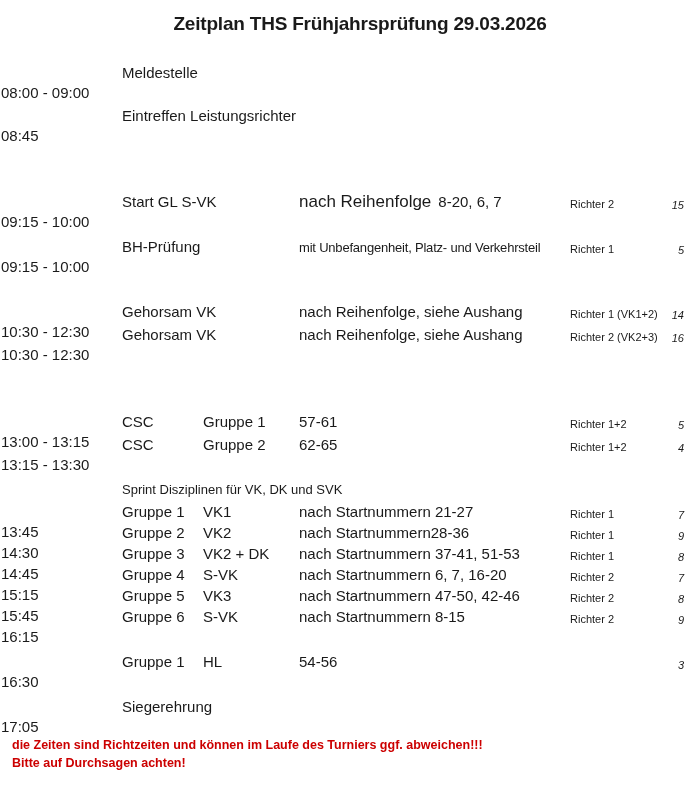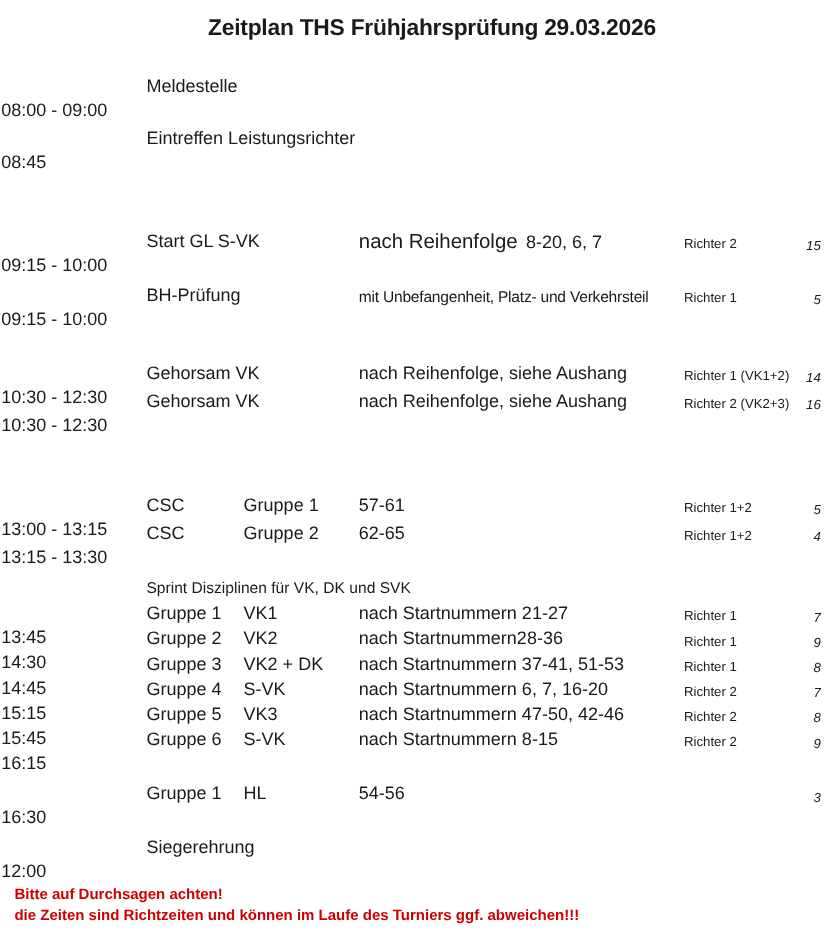--- a/index.html
+++ b/index.html
@@ -180,22 +180,22 @@
 
   <div class="row" style="top:653px">
     <span class="c1">16:30</span>
     <span class="c2">Gruppe 1</span>
     <span class="c3">HL</span>
     <span class="c4">54-56</span>
     <span class="c6">3</span>
   </div>
 
   <div class="row" style="top:698px">
-    <span class="c1">12:00</span>
+    <span class="c1">17:05</span>
     <span class="c2">Siegerehrung</span>
   </div>
 
   <div class="footer" style="color: rgb(204, 0, 0);">
+    <div>die Zeiten sind Richtzeiten und können im Laufe des Turniers ggf. abweichen!!!</div>
     <div>Bitte auf Durchsagen achten!</div>
-    <div>die Zeiten sind Richtzeiten und können im Laufe des Turniers ggf. abweichen!!!</div>
   </div>
 
 </div>
 
 </body></html>

